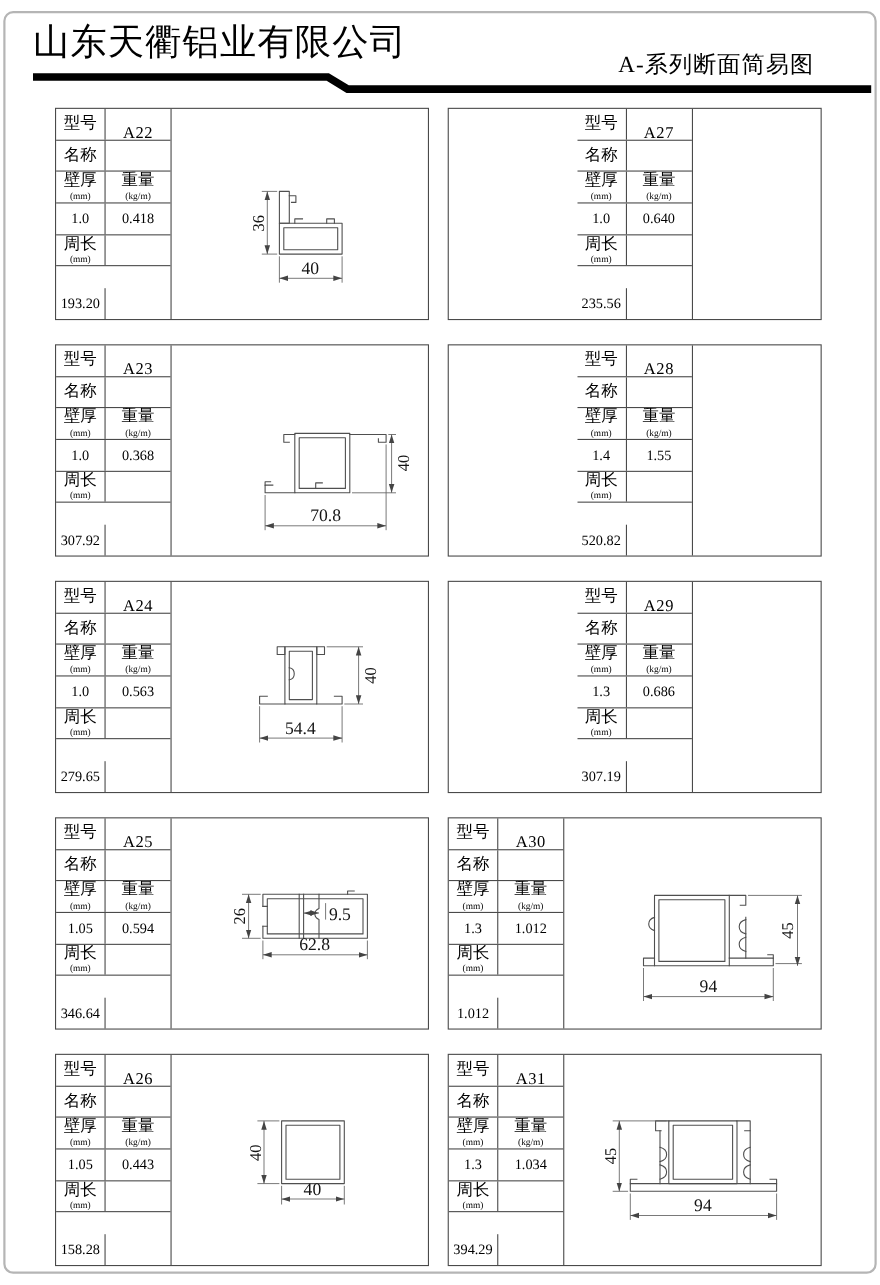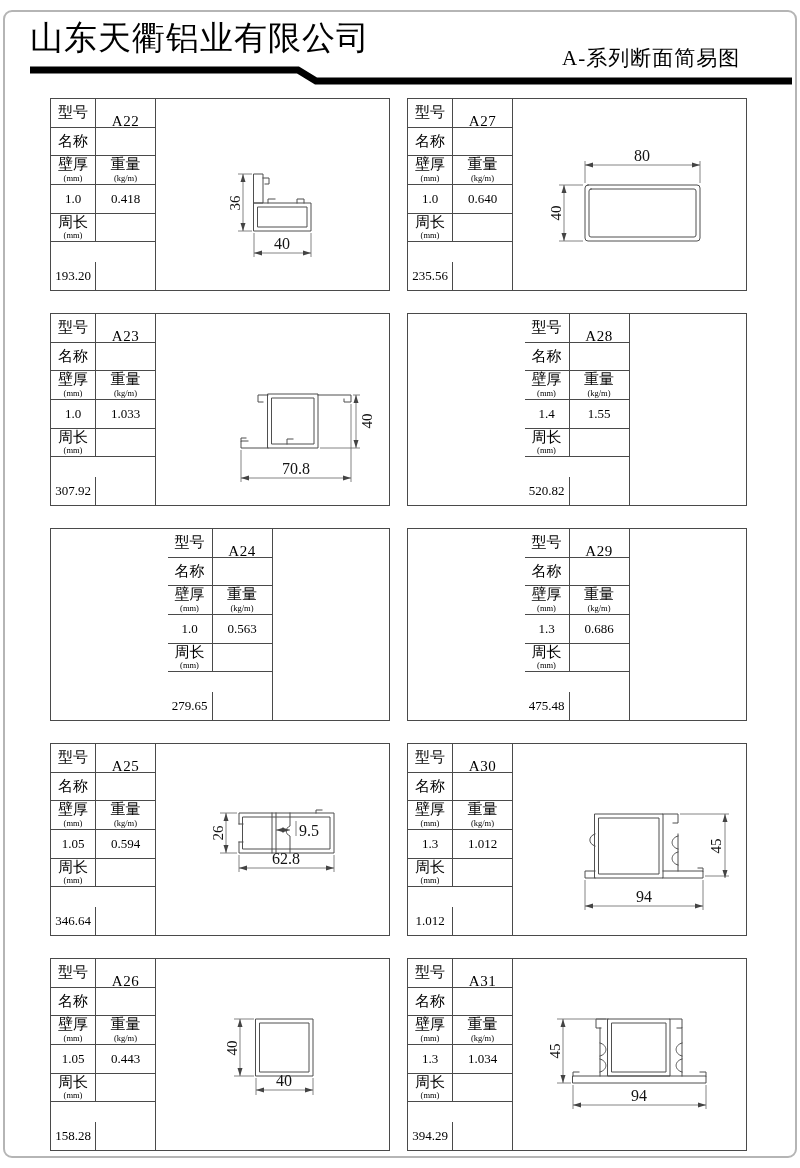--- a/index.html
+++ b/index.html
@@ -166,32 +166,20 @@
         </div>
         <div class="tc val"></div>
       </div>
     <div class="trow">
         <div class="tc lab">
           <span class="num">235.56</span>
         </div>
         <div class="tc val"></div>
       </div>
   </div>
-  <div class="pdraw">
-    <svg class="d" width="231" height="189" viewBox="0 0 231 189">
-      <rect class="outline" x="72" y="86" width="115" height="56" rx="3"></rect>
-      <rect class="outline" x="76" y="90" width="107" height="48" rx="2"></rect>
-      <path class="dimln" d="M72,84 V62 M187,84 V62"></path>
-      <line class="dimln" x1="72" y1="66" x2="187" y2="66" marker-start="url(#arr)" marker-end="url(#arr)"></line>
-      <text class="dtxt big" x="129" y="62" text-anchor="middle">80</text>
-      <path class="dimln" d="M70,86 H46 M70,142 H46"></path>
-      <line class="dimln" x1="51" y1="86" x2="51" y2="142" marker-start="url(#arr)" marker-end="url(#arr)"></line>
-      <text class="dtxt" transform="translate(48,114) rotate(-90)" text-anchor="middle">40</text>
-    </svg>
-  </div>
 </div>
 
 <div class="cell c0 r1">
   <div class="ptable">
     <div class="trow">
         <div class="tc lab">
           <span class="zh">型号</span>
         </div>
         <div class="tc val">
           <span class="modelv">A23</span>
@@ -213,21 +201,21 @@
         <div class="tc val">
           <span class="zh">重量</span>
           <span class="unit">(kg/m)</span>
         </div>
       </div>
     <div class="trow">
         <div class="tc lab">
           <span class="num">1.0</span>
         </div>
         <div class="tc val">
-          <span class="num">1.033</span>
+          <span class="num">0.368</span>
         </div>
       </div>
     <div class="trow">
         <div class="tc lab">
           <span class="zh">周长</span>
           <span class="unit">(mm)</span>
         </div>
         <div class="tc val"></div>
       </div>
     <div class="trow">
@@ -353,20 +341,39 @@
         </div>
         <div class="tc val"></div>
       </div>
     <div class="trow">
         <div class="tc lab">
           <span class="num">279.65</span>
         </div>
         <div class="tc val"></div>
       </div>
   </div>
+  <div class="pdraw">
+    <svg class="d" width="231" height="189" viewBox="0 0 231 189">
+      <g class="outline">
+        <rect x="103" y="59" width="29" height="52"></rect>
+        <rect x="107" y="63" width="21" height="44"></rect>
+        <rect x="96" y="59" width="7" height="7"></rect>
+        <rect x="132" y="59" width="7" height="7"></rect>
+        <path d="M103,111 h-23 v-7 h7"></path>
+        <path d="M132,111 h23 v-7 h-7"></path>
+        <path d="M107,78 c6,1 6,10 0,11"></path>
+      </g>
+      <path class="dimln" d="M141,59 H174 M157,111 H174"></path>
+      <line class="dimln" x1="170" y1="59" x2="170" y2="111" marker-start="url(#arr)" marker-end="url(#arr)"></line>
+      <text class="dtxt" transform="translate(186,85) rotate(-90)" text-anchor="middle">40</text>
+      <path class="dimln" d="M80,113 V146 M155,113 V146"></path>
+      <line class="dimln" x1="80" y1="142" x2="155" y2="142" marker-start="url(#arr)" marker-end="url(#arr)"></line>
+      <text class="dtxt big" x="117" y="138" text-anchor="middle">54.4</text>
+    </svg>
+  </div>
 </div>
 
 <div class="cell c1 r2">
   <div class="ptable">
     <div class="trow">
         <div class="tc lab">
           <span class="zh">型号</span>
         </div>
         <div class="tc val">
           <span class="modelv">A29</span>
@@ -400,21 +407,21 @@
       </div>
     <div class="trow">
         <div class="tc lab">
           <span class="zh">周长</span>
           <span class="unit">(mm)</span>
         </div>
         <div class="tc val"></div>
       </div>
     <div class="trow">
         <div class="tc lab">
-          <span class="num">475.48</span>
+          <span class="num">307.19</span>
         </div>
         <div class="tc val"></div>
       </div>
   </div>
 </div>
 
 <div class="cell c0 r3">
   <div class="ptable">
     <div class="trow">
         <div class="tc lab">

